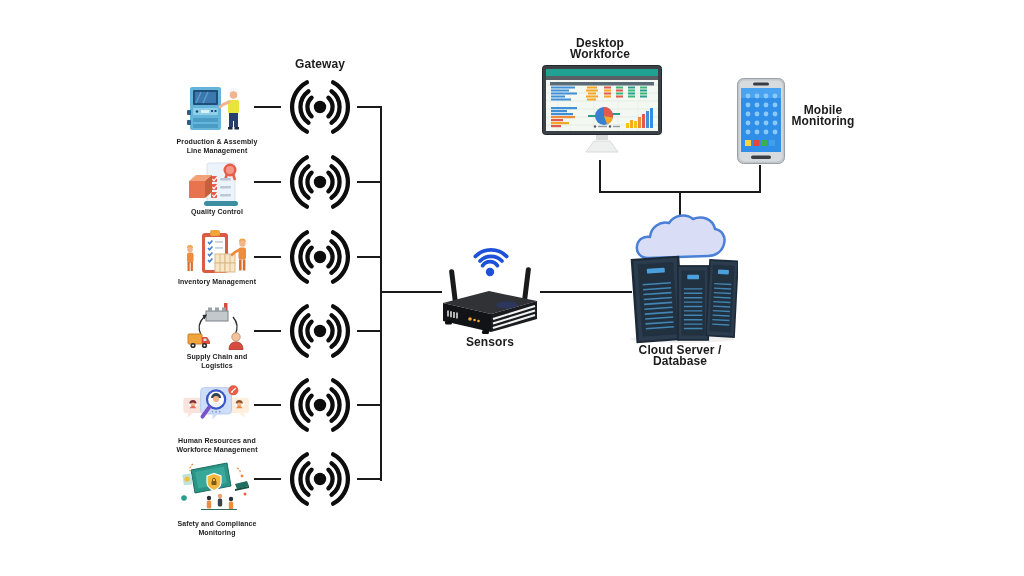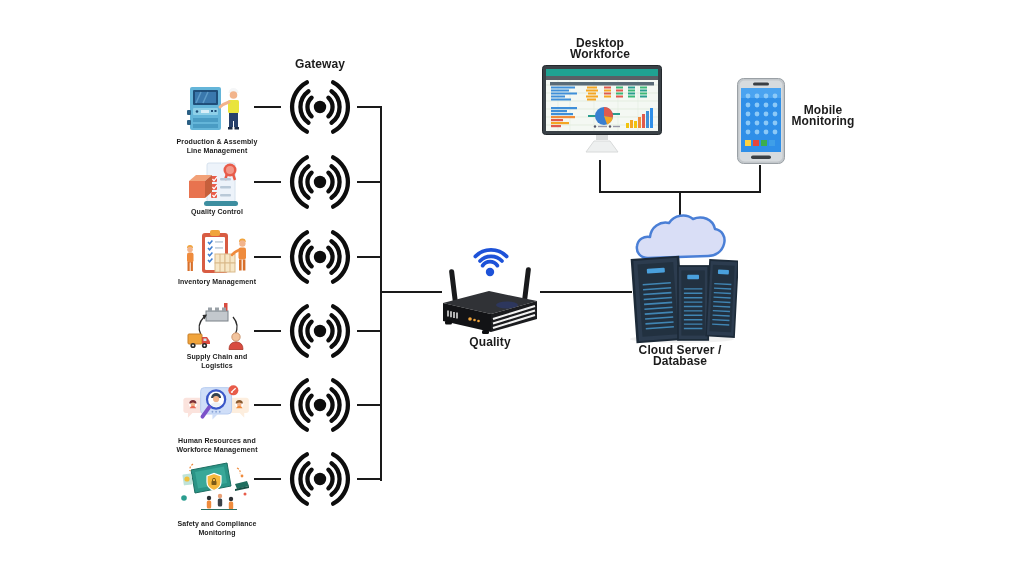--- a/index.html
+++ b/index.html
@@ -300,21 +300,21 @@
       <path d="M56 76 L98 63 M56 80.5 L98 67.5 M56 85 L98 72" stroke="#f2f2f2" stroke-width="2"></path>
       <path d="M11 67.5 v6 M14 68.2 v6 M17 68.9 v6 M20 69.6 v6" stroke="#e8e8e8" stroke-width="1.5"></path>
       <circle cx="33" cy="76" r="1.8" fill="#f0a43c"></circle>
         <circle cx="37.5" cy="77" r="1.3" fill="#f0a43c"></circle>
         <circle cx="41.5" cy="78" r="1.3" fill="#f0a43c"></circle>
       <rect x="8" y="77.5" width="7" height="4" rx="1.5" fill="#0d0e10"></rect>
       <rect x="45" y="87" width="7" height="4" rx="1.5" fill="#0d0e10"></rect>
     </svg>
   </div>
   <div class="cap cap-lg" style="left:447px;top:337px;width:86px">
-    <span>Quality</span>
+    <span>Sensors</span>
   </div>
 
   <div class="abs" style="left:626px;top:210px">
     <svg width="112" height="134" viewBox="0 0 112 134">
       <ellipse cx="56" cy="129" rx="52" ry="4" fill="#000000" opacity="0.06"></ellipse>
       <path d="M22 48 C14 48 10 42 11 36 C12 29 18 26 24 27 C25 17 34 11 43 13 C48 5 60 3 67 9 C76 5 87 9 89 19 C96 20 100 27 98 34 C96 42 89 46 82 46 L22 48 Z" fill="#d9def6" stroke="#4a7fd6" stroke-width="2.5" stroke-linejoin="round"></path>
       <use href="#twr" transform="translate(6,50) rotate(-4) scale(1.28,0.98)"></use>
       <use href="#twr" transform="translate(52,56) scale(0.84,0.88)"></use>
       <use href="#twr" transform="translate(84,50) rotate(3) scale(0.78,0.9)"></use>
     </svg>

